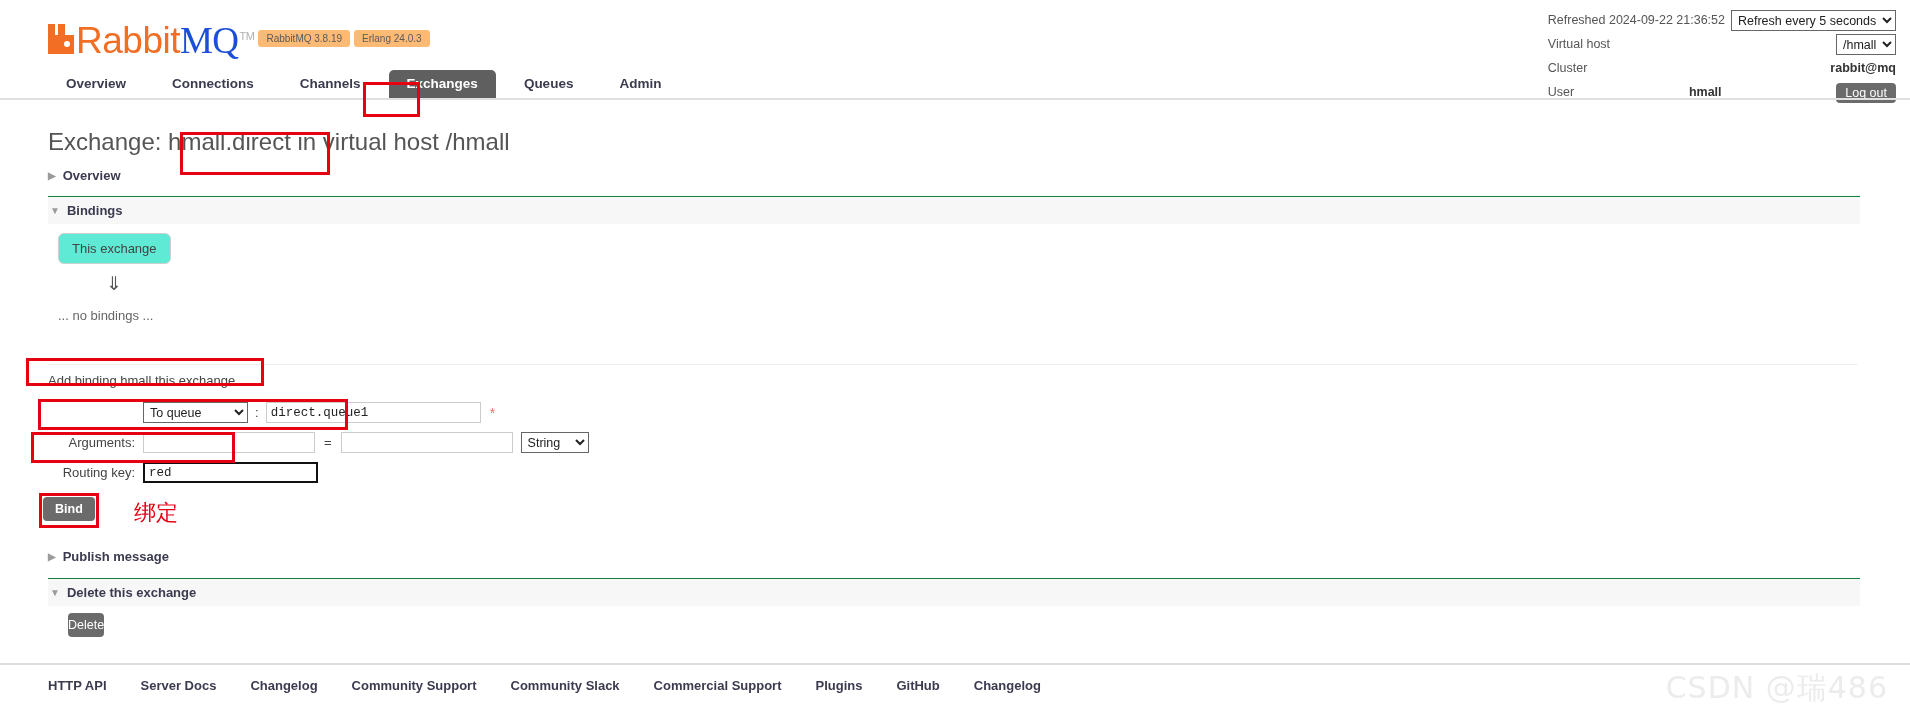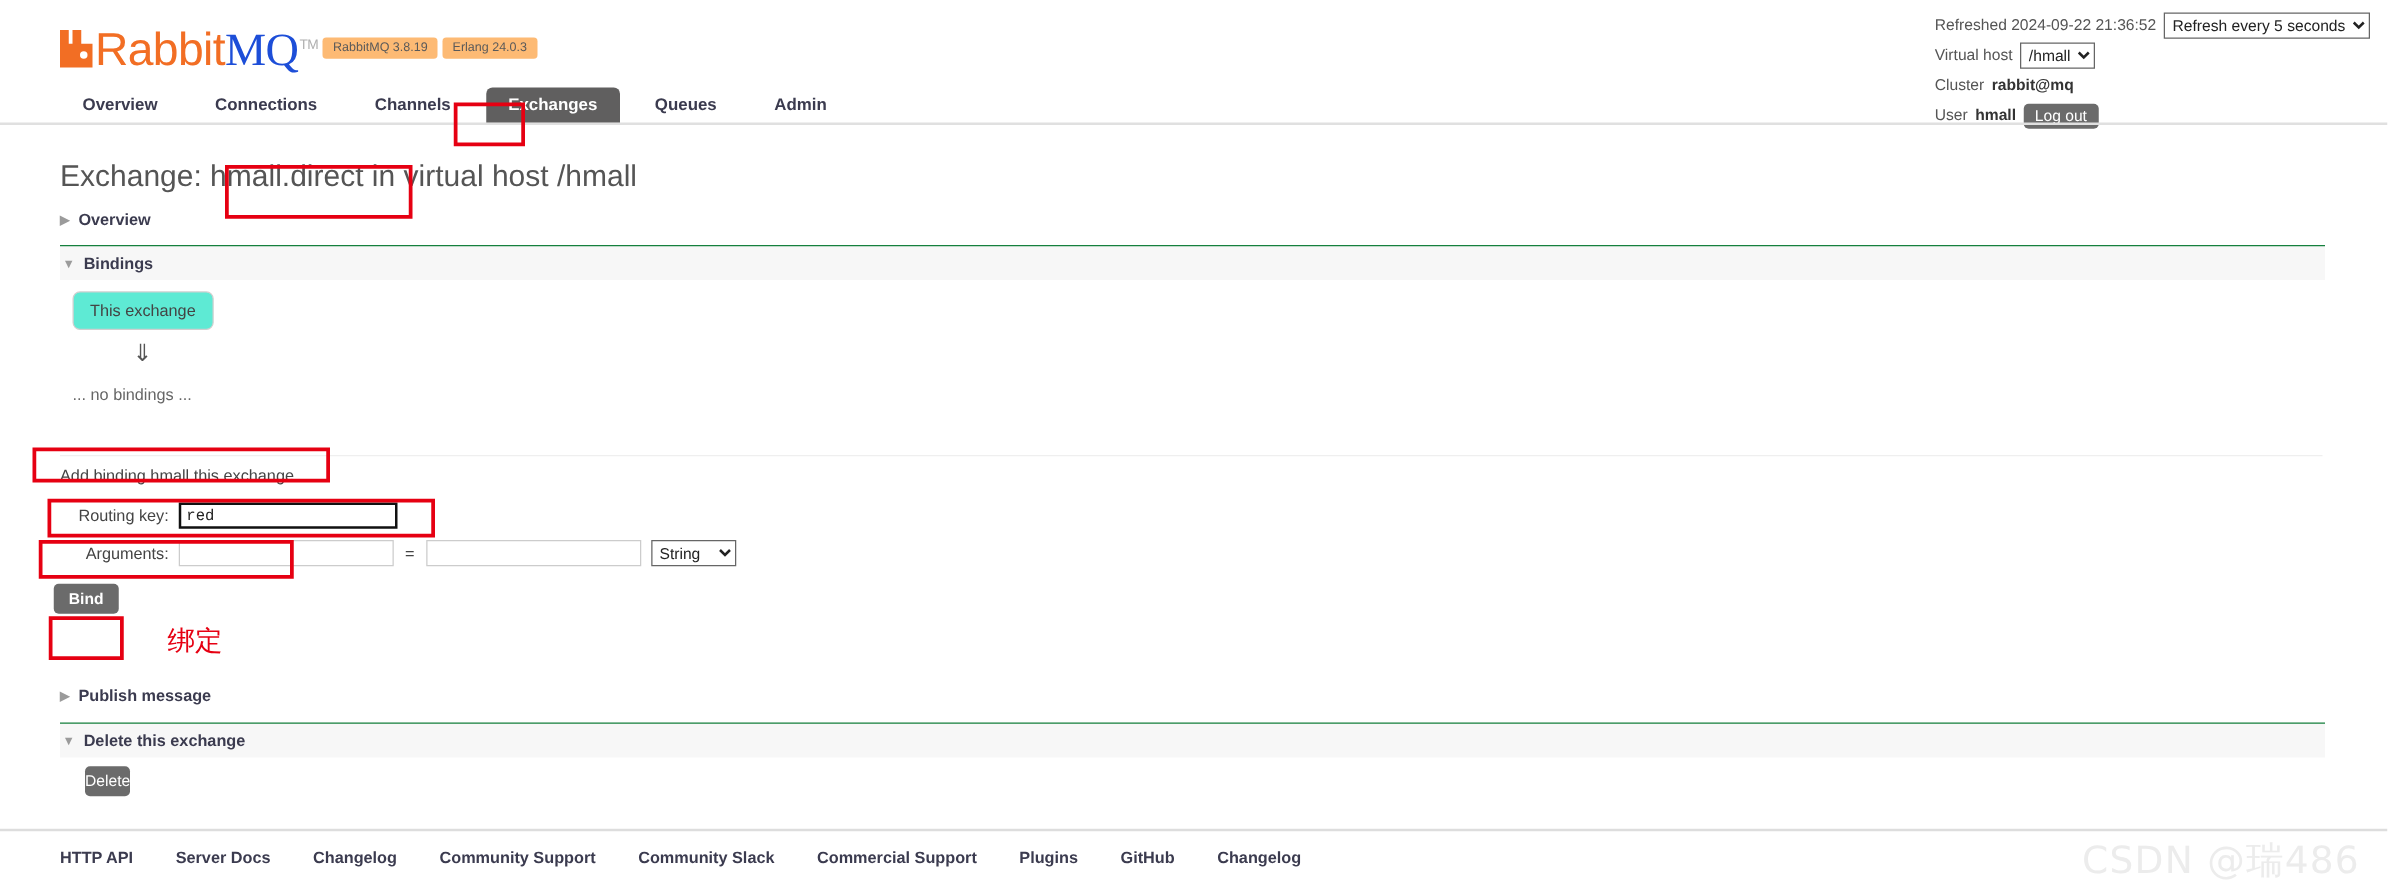--- a/index.html
+++ b/index.html
@@ -90,21 +90,21 @@
     position: absolute;
     right: 14px;
     top: 10px;
     text-align: right;
     font-size: 12.5px;
     color: #555;
     line-height: 21px;
   }
   #header-right .row {
     display: flex;
-    justify-content: flex-start;
+    justify-content: space-between;
     align-items: center;
     gap: 6px;
     margin-bottom: 3px;
     margin-left: 16px;
   }
   select.ctl {
     font-family: "Liberation Sans", sans-serif;
     font-size: 12.5px;
     color: #222;
     border: 1px solid #666;
@@ -371,34 +371,43 @@
 </div>
 <div class="arrow-dn" style="left:106px; top:274px;">⇓</div>
 <div class="muted" style="left:58px; top:308px;">... no bindings ...</div>
 
 <div class="sect" style="top:364px; border-top:1px solid #efefef; padding-top:8px; font-weight:normal; color:#444;">
   <span>Add binding hmall this exchange</span>
 </div>
 
 <div id="bind-form">
 
-
   <div class="frow">
-    <div class="flabel">Routing key:</div>
-    <input class="txt focused" style="width: 175px;" value="red">
+    <div class="flabel"></div>
+    <select class="ctl" style="width:105px;">
+      <option>To queue</option>
+    </select>
+    <span style="margin:0 7px;">:</span>
+    <input class="txt" style="width: 215px;" value="direct.queue1">
+    <span class="req-star">*</span>
   </div>
 
   <div class="frow">
     <div class="flabel">Arguments:</div>
     <input class="txt" style="width: 172px;" value="">
     <span class="eq">=</span>
     <input class="txt" style="width: 172px;" value="">
     <select class="ctl" style="margin-left:8px; width:68px;">
       <option>String</option>
     </select>
+  </div>
+
+  <div class="frow">
+    <div class="flabel">Routing key:</div>
+    <input class="txt focused" style="width: 175px;" value="red">
   </div>
 
   <div style="margin-top:12px; margin-left:43px;">
     <button class="btn-gray" style="padding:5px 12px; font-weight:bold;">Bind</button>
   </div>
 </div>
 
 <div class="sect" style="top:549px;">
   <span class="tri">▶</span><span>Publish message</span>
 </div>

